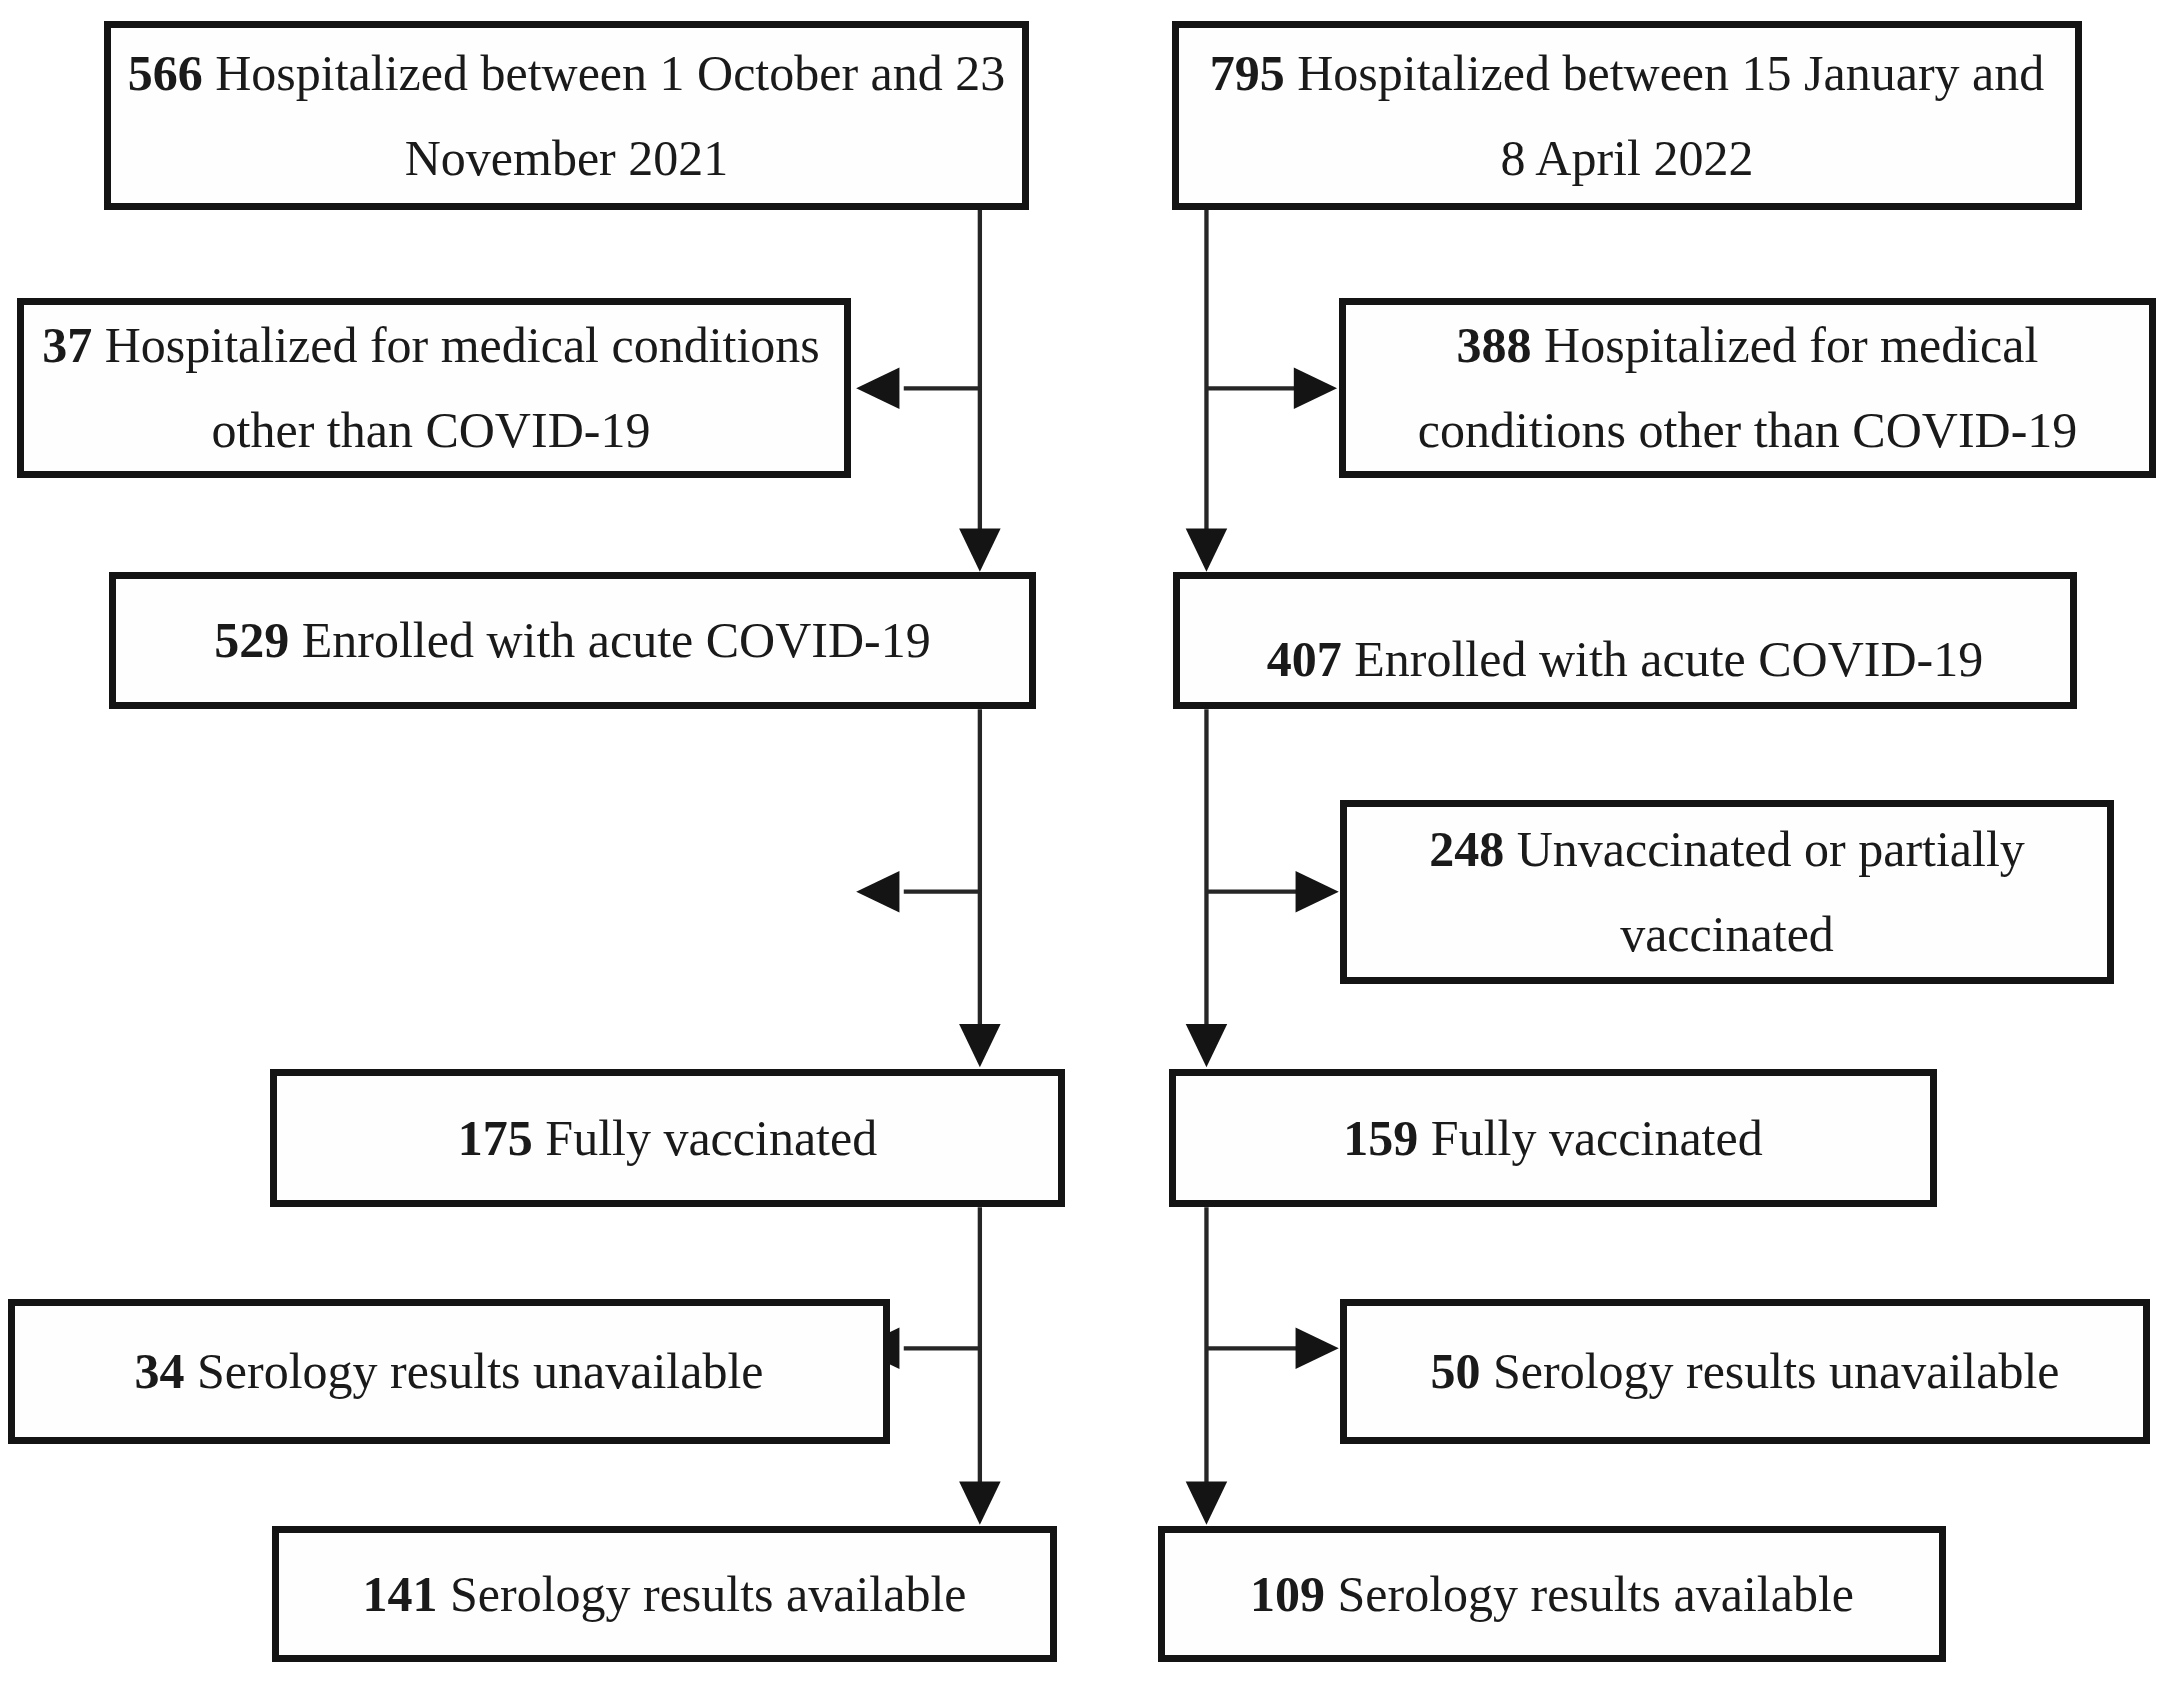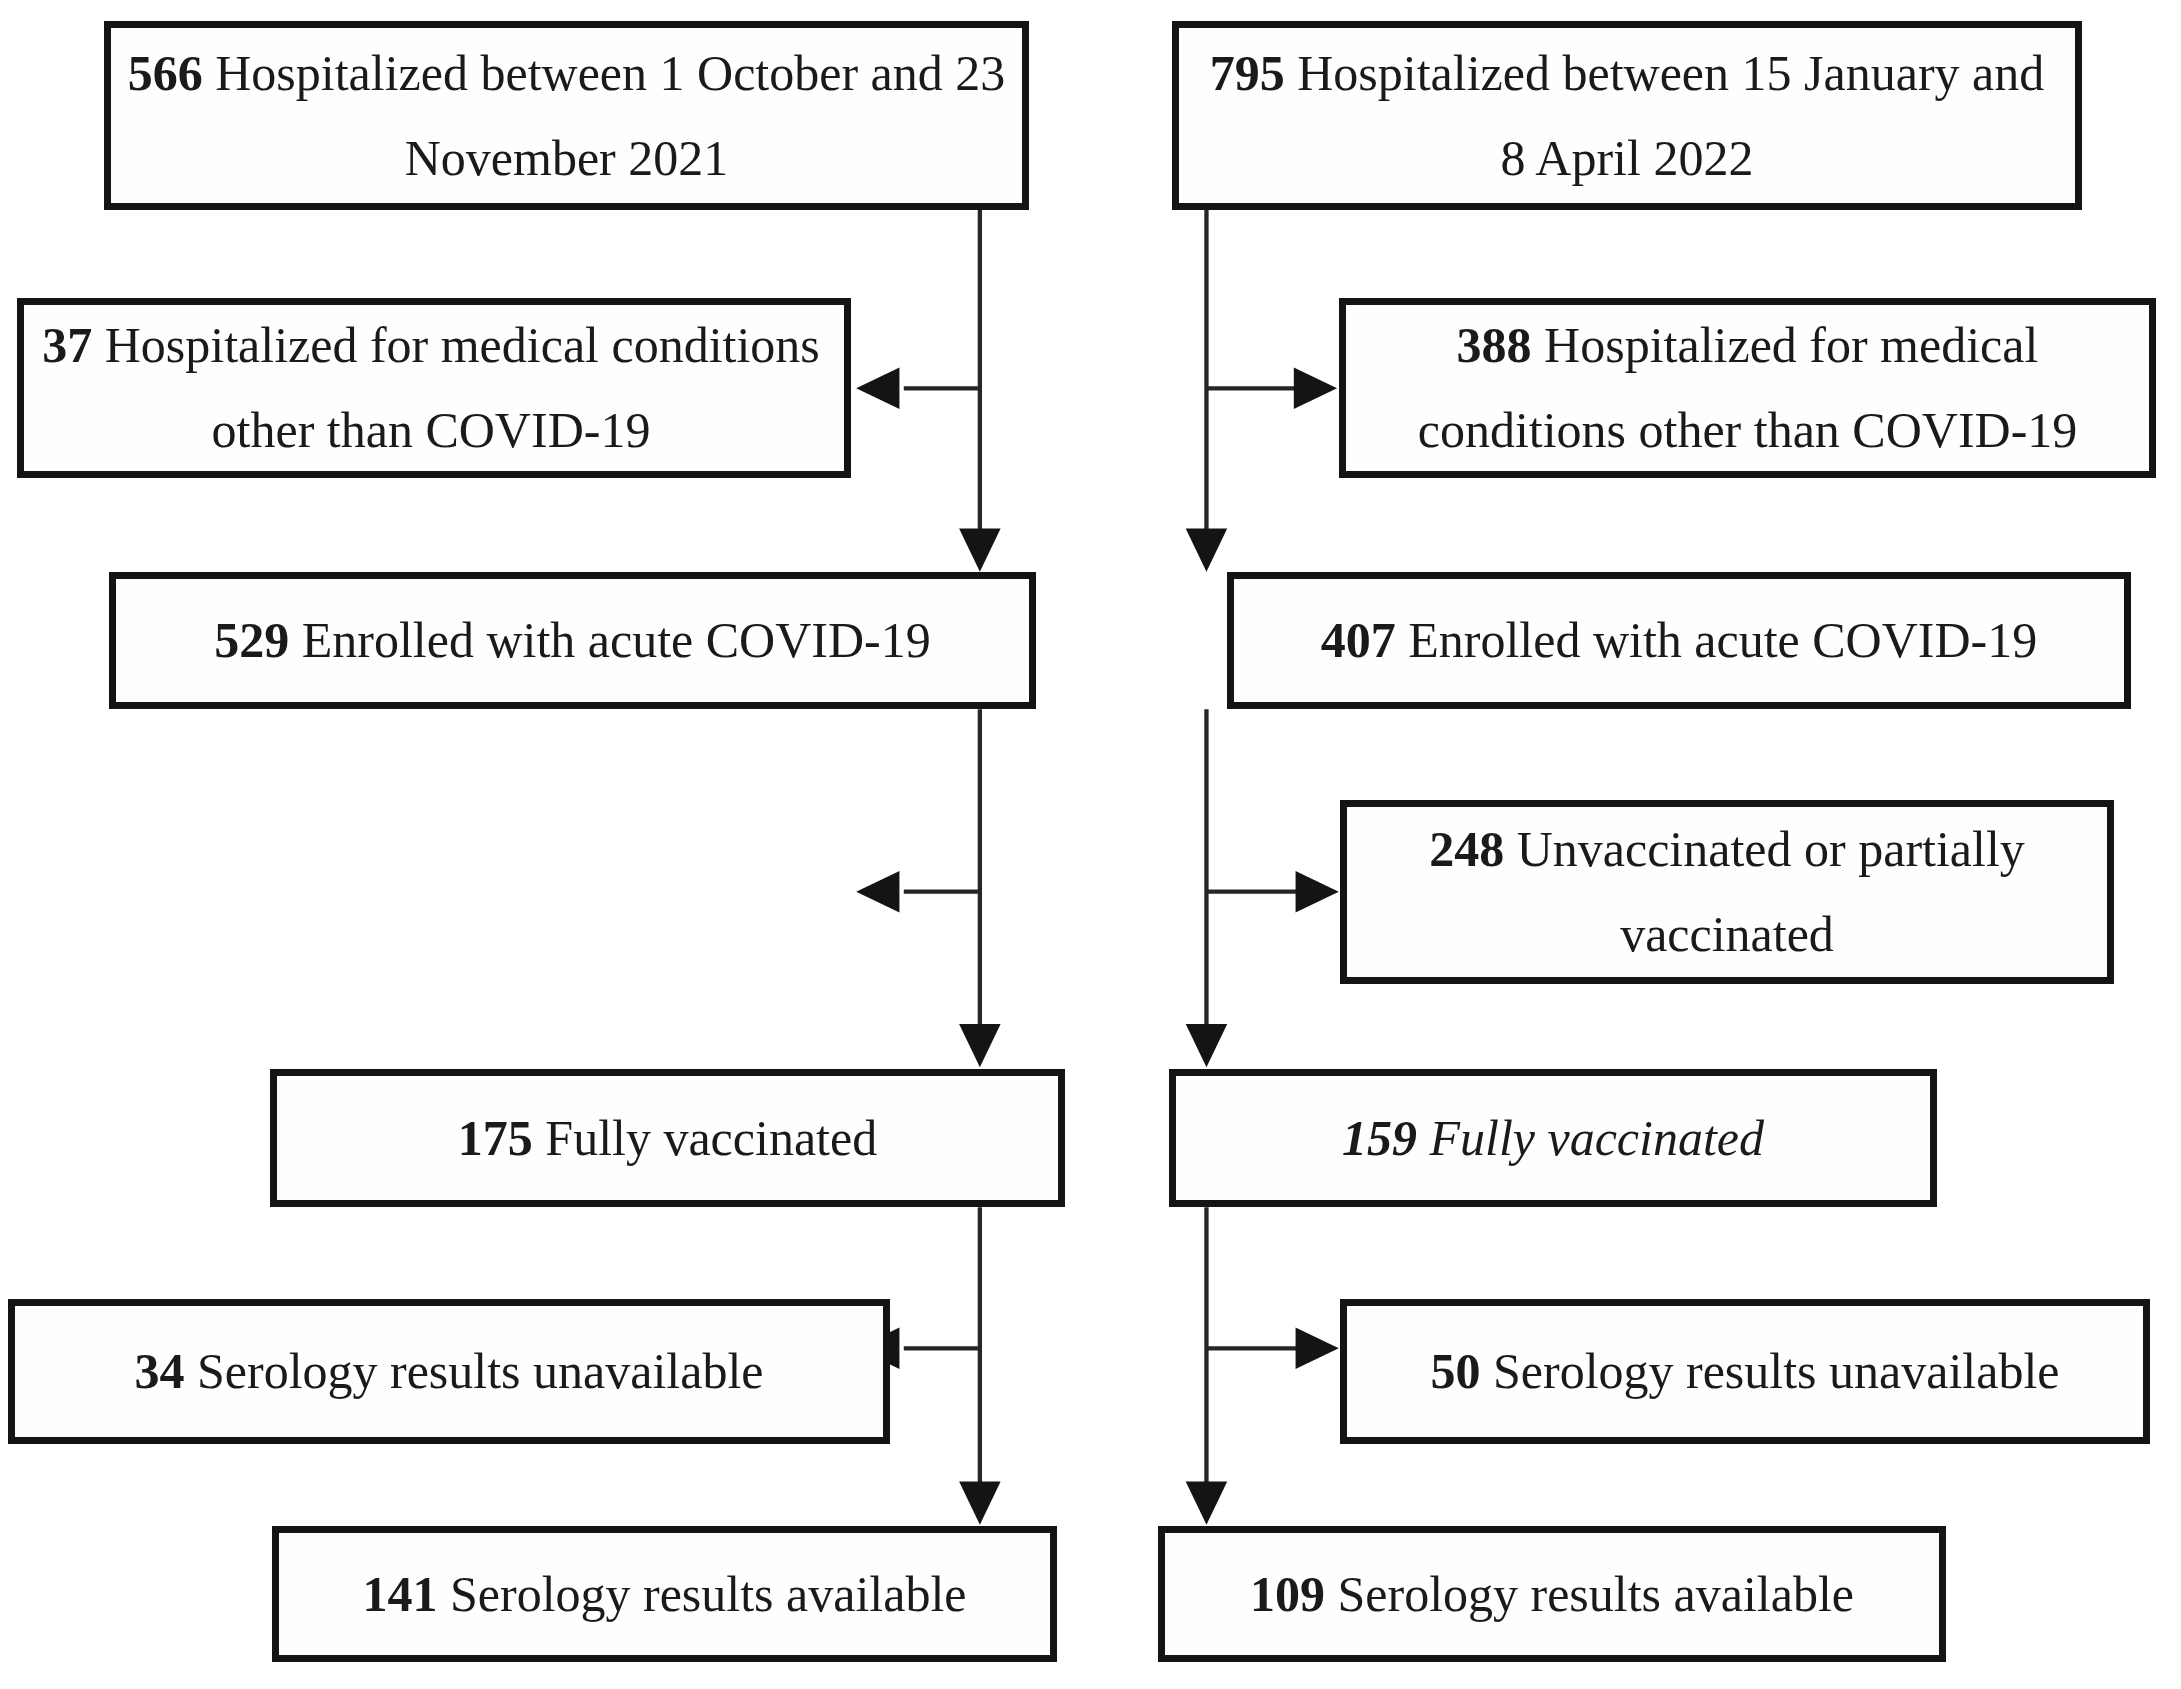--- a/index.html
+++ b/index.html
@@ -48,23 +48,23 @@
   #b-l2 { left: 17.3px;   top: 298px;  width: 834px;  height: 180px; padding-left: 9px; }
   #b-l3 { left: 109px;  top: 572px;  width: 927px; height: 137px; }
   #b-l4 { left: 19px;   top: 800px;  width: 832px;  height: 184px; }
   #b-l5 { left: 244px;  top: 1069px; width: 795px;  height: 138px; margin-left: 26px; }
   #b-l6 { left: 8px;   top: 1299px; width: 882px;  height: 145px; }
   #b-l7 { left: 244px;  top: 1526px; width: 785px;  height: 136px; margin-left: 28px; }
 
   
   #b-r1 { left: 1172px; top: 21px;   width: 910px; height: 189px; }
   #b-r2 { left: 1339px; top: 298px;  width: 817px;  height: 180px; }
-  #b-r3 { left: 1227px; top: 572px;  width: 904px; height: 137px; }
+  #b-r3 { left: 1173px; top: 572px;  width: 904px; height: 137px; align-items: flex-end; }
   #b-r4 { left: 1340px; top: 800px;  width: 774px;  height: 184px; }
-  #b-r5 { left: 1169px; top: 1069px; width: 768px;  height: 138px; font-style: italic; }
+  #b-r5 { left: 1169px; top: 1069px; width: 768px;  height: 138px; }
   #b-r6 { left: 1340px; top: 1299px; width: 810px;  height: 145px; }
   #b-r7 { left: 1158px; top: 1526px; width: 788px;  height: 136px; }
 </style>
 </head>
 <body>
 
 <div id="stage">
 
   <svg class="connectors" viewBox="0 0 2523 1954" xmlns="http://www.w3.org/2000/svg">
 

